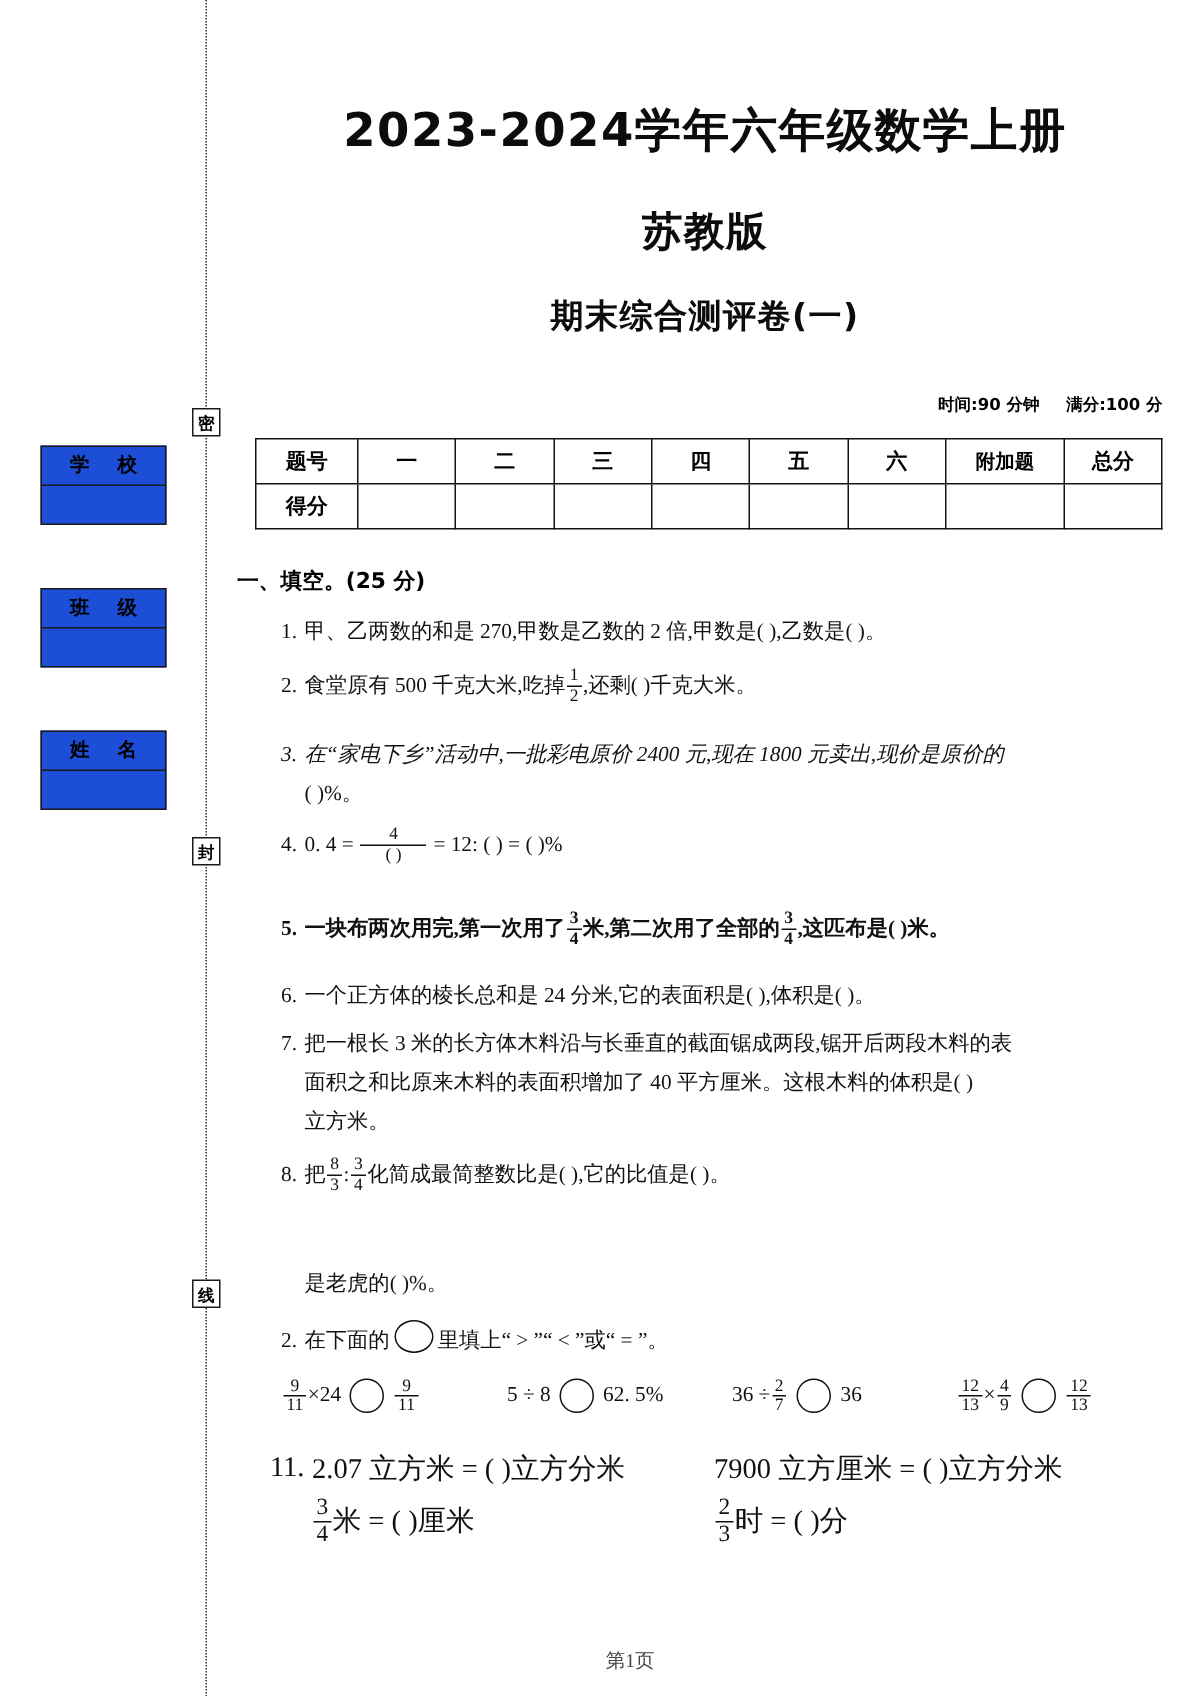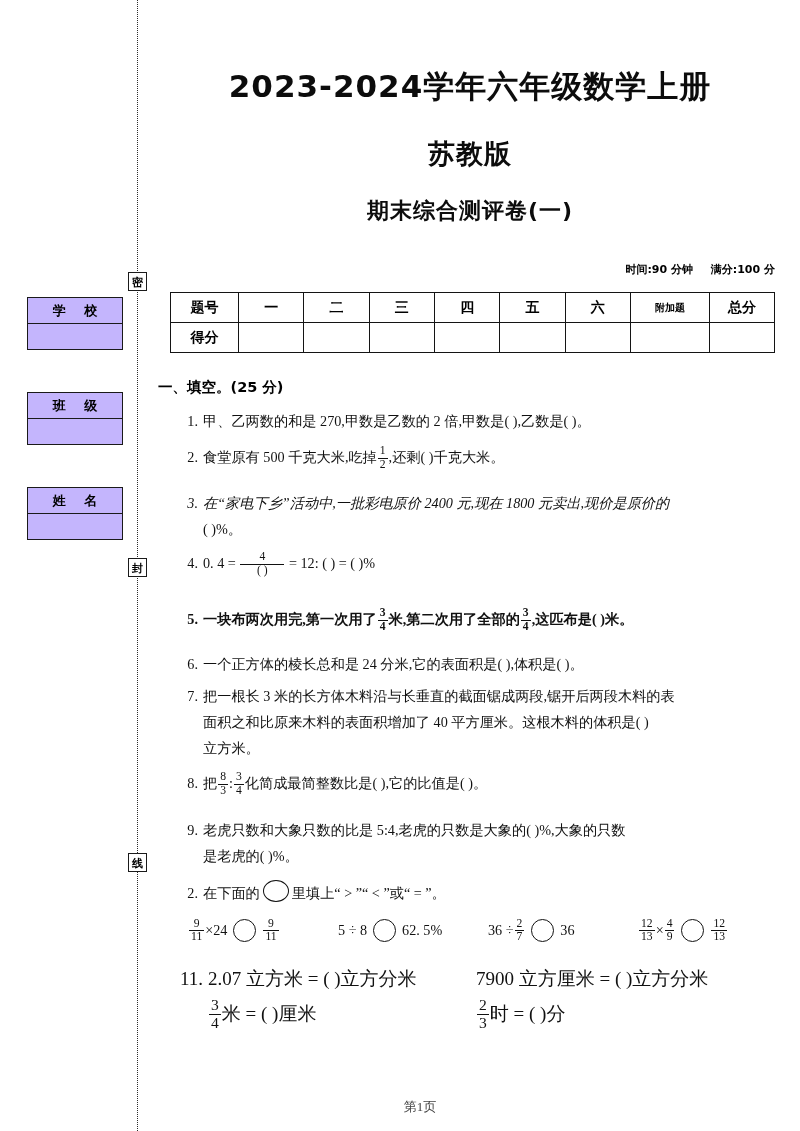--- a/index.html
+++ b/index.html
@@ -44,24 +44,24 @@
     box-sizing: border-box;
   }
   .seal-char.c1 { top: 272px; }
   .seal-char.c2 { top: 558px; }
   .seal-char.c3 { top: 853px; }
 
   
   .id-box {
     position: absolute;
     left: 27px;
-    width: 96px;
+    width: 84px;
     border: 1.6px solid #1a1a1a;
     box-sizing: border-box;
-    background: #c4b5fd;
+    background: #1d4ed8;
   }
   .id-box .id-label {
     height: 25px;
     line-height: 25px;
     border-bottom: 1.4px solid #1a1a1a;
     text-align: center;
     font-family: "DejaVu Sans", "Liberation Sans", sans-serif;
     font-weight: bold;
     font-size: 13px;
     letter-spacing: 7px;
@@ -138,21 +138,21 @@
     border: 1.4px solid #141414;
     height: 27px;
     text-align: center;
     vertical-align: middle;
     font-family: "DejaVu Sans", "Liberation Sans", sans-serif;
     font-weight: bold;
     font-size: 14px;
     color: #000;
   }
   #score-table td.head-cell { width: 65px; }
-  #score-table td.extra-cell { width: 76px; font-size: 10px; }
+  #score-table td.extra-cell { width: 76px; font-size: 13px; }
   #score-table td.total-cell { width: 62px; }
 
   
   .section-head {
     position: absolute;
     left: 158px;
     font-family: "DejaVu Sans", "Liberation Sans", sans-serif;
     font-weight: bold;
     font-size: 14.5px;
     color: #000;
@@ -355,23 +355,20 @@
   <div class="q" style="top:683px;">
     <span class="num">7.</span><span>把一根长 3 米的长方体木料沿与长垂直的截面锯成两段,锯开后两段木料的表</span>
   </div>
   <div class="cont" style="top:709px;">面积之和比原来木料的表面积增加了 40 平方厘米。这根木料的体积是(        )</div>
   <div class="cont" style="top:735px;">立方米。</div>
 
   <div class="q" style="top:770px;">
     <span class="num">8.</span><span>把</span><span class="frac"><span class="num-t">8</span><span class="den-t">3</span></span><span>:</span><span class="frac"><span class="num-t">3</span><span class="den-t">4</span></span><span>化简成最简整数比是(            ),它的比值是(            )。</span>
   </div>
 
-  <div class="q" style="top:817px;">
-    <span class="num">9.</span><span>老虎只数和大象只数的比是 5:4,老虎的只数是大象的(        )%,大象的只数</span>
-  </div>
   <div class="cont" style="top:843px;">是老虎的(        )%。</div>
 
   <div class="q" style="top:880px;">
     <span class="num">2.</span><span>在下面的</span><span class="bigcircle"></span><span>里填上“ &gt; ”“ &lt; ”或“ = ”。</span>
   </div>
 
   <div class="row-flex" style="top:918px;">
     <div class="cmp" style="width:150px;">
       <span class="frac">
           <span class="num-t">9</span>

